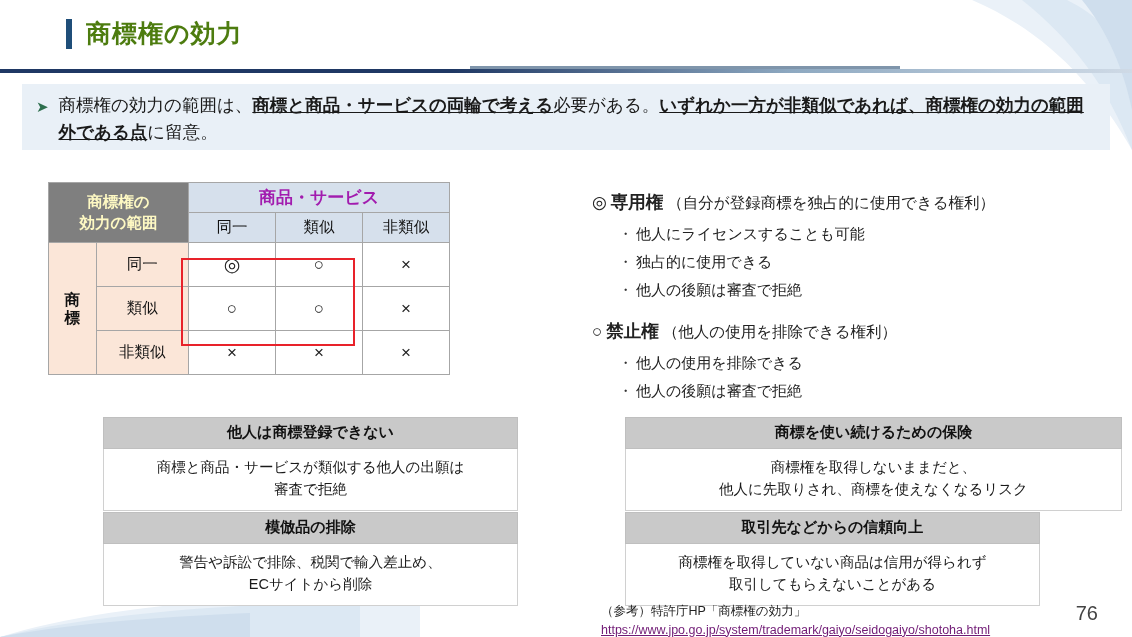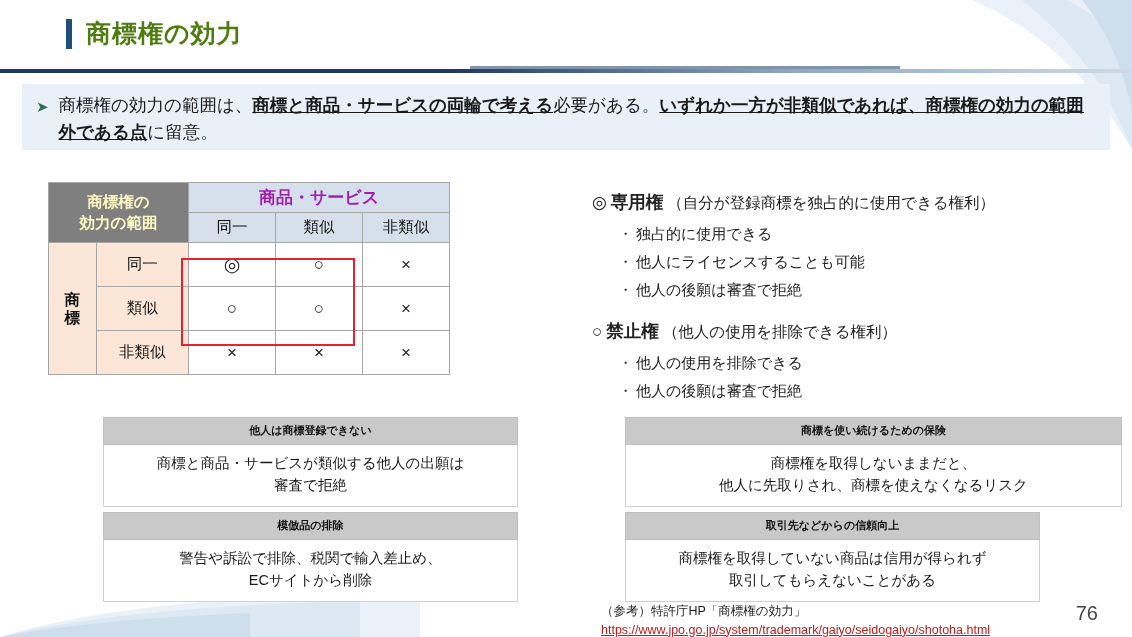--- a/index.html
+++ b/index.html
@@ -108,39 +108,39 @@
   }
   .legend li:before {
     content:"・"; position:absolute; left:-2px; top:0; color:#333;
   }
   .legend-gap { height:16px; }
 
   
   .bbox { position:absolute; width:415px; }
   .bbox .bhead {
     background:#c9c9c9; border:1px solid #bfbfbf;
-    text-align:center; font-weight:bold; font-size:11px;
+    text-align:center; font-weight:bold; font-size:15px;
     padding:5px 0 6px 0; color:#111;
   }
   .bbox .bbody {
     background:#ffffff; border:1px solid #d0d0d0; border-top:none;
     text-align:center; font-size:14.5px; line-height:1.55;
     padding:7px 8px 9px 8px; color:#1a1a1a;
   }
   #box-l1 { left:103px; top:417px; }
   #box-l2 { left:103px; top:512px; }
   #box-r1 { left:625px; top:417px; width:497px; }
   #box-r2 { left:625px; top:512px; width:415px; }
 
   
   .footer {
     position:absolute; left:601px; top:602px; font-size:12.5px; color:#222;
     line-height:1.5;
   }
-  .footer a { color:#b91c1c; text-decoration:underline; }
+  .footer a { color:#701a75; text-decoration:underline; }
   .pageno {
     position:absolute; right:34px; top:602px; font-size:20px; color:#444;
   }
 </style>
 </head>
 <body>
 
 <div class="deco deco-tr">
   <svg width="240" height="150" viewBox="0 0 240 150">
     <path d="M80,0 C150,30 200,80 240,150 L240,0 Z" fill="#eaf1f8"></path>
@@ -210,22 +210,22 @@
   </table>
 <div class="red-box"></div>
 
 <div class="legend">
   <div class="legend-head">
     <span class="legend-mark">◎</span>
     <span class="legend-title">専用権</span>
     <span class="legend-paren">（自分が登録商標を独占的に使用できる権利）</span>
   </div>
   <ul>
+    <li>他人にライセンスすることも可能</li>
     <li>独占的に使用できる</li>
-    <li>他人にライセンスすることも可能</li>
     <li>他人の後願は審査で拒絶</li>
   </ul>
   <div class="legend-gap"></div>
   <div class="legend-head">
     <span class="legend-mark">○</span>
     <span class="legend-title">禁止権</span>
     <span class="legend-paren">（他人の使用を排除できる権利）</span>
   </div>
   <ul>
     <li>他人の使用を排除できる</li>

